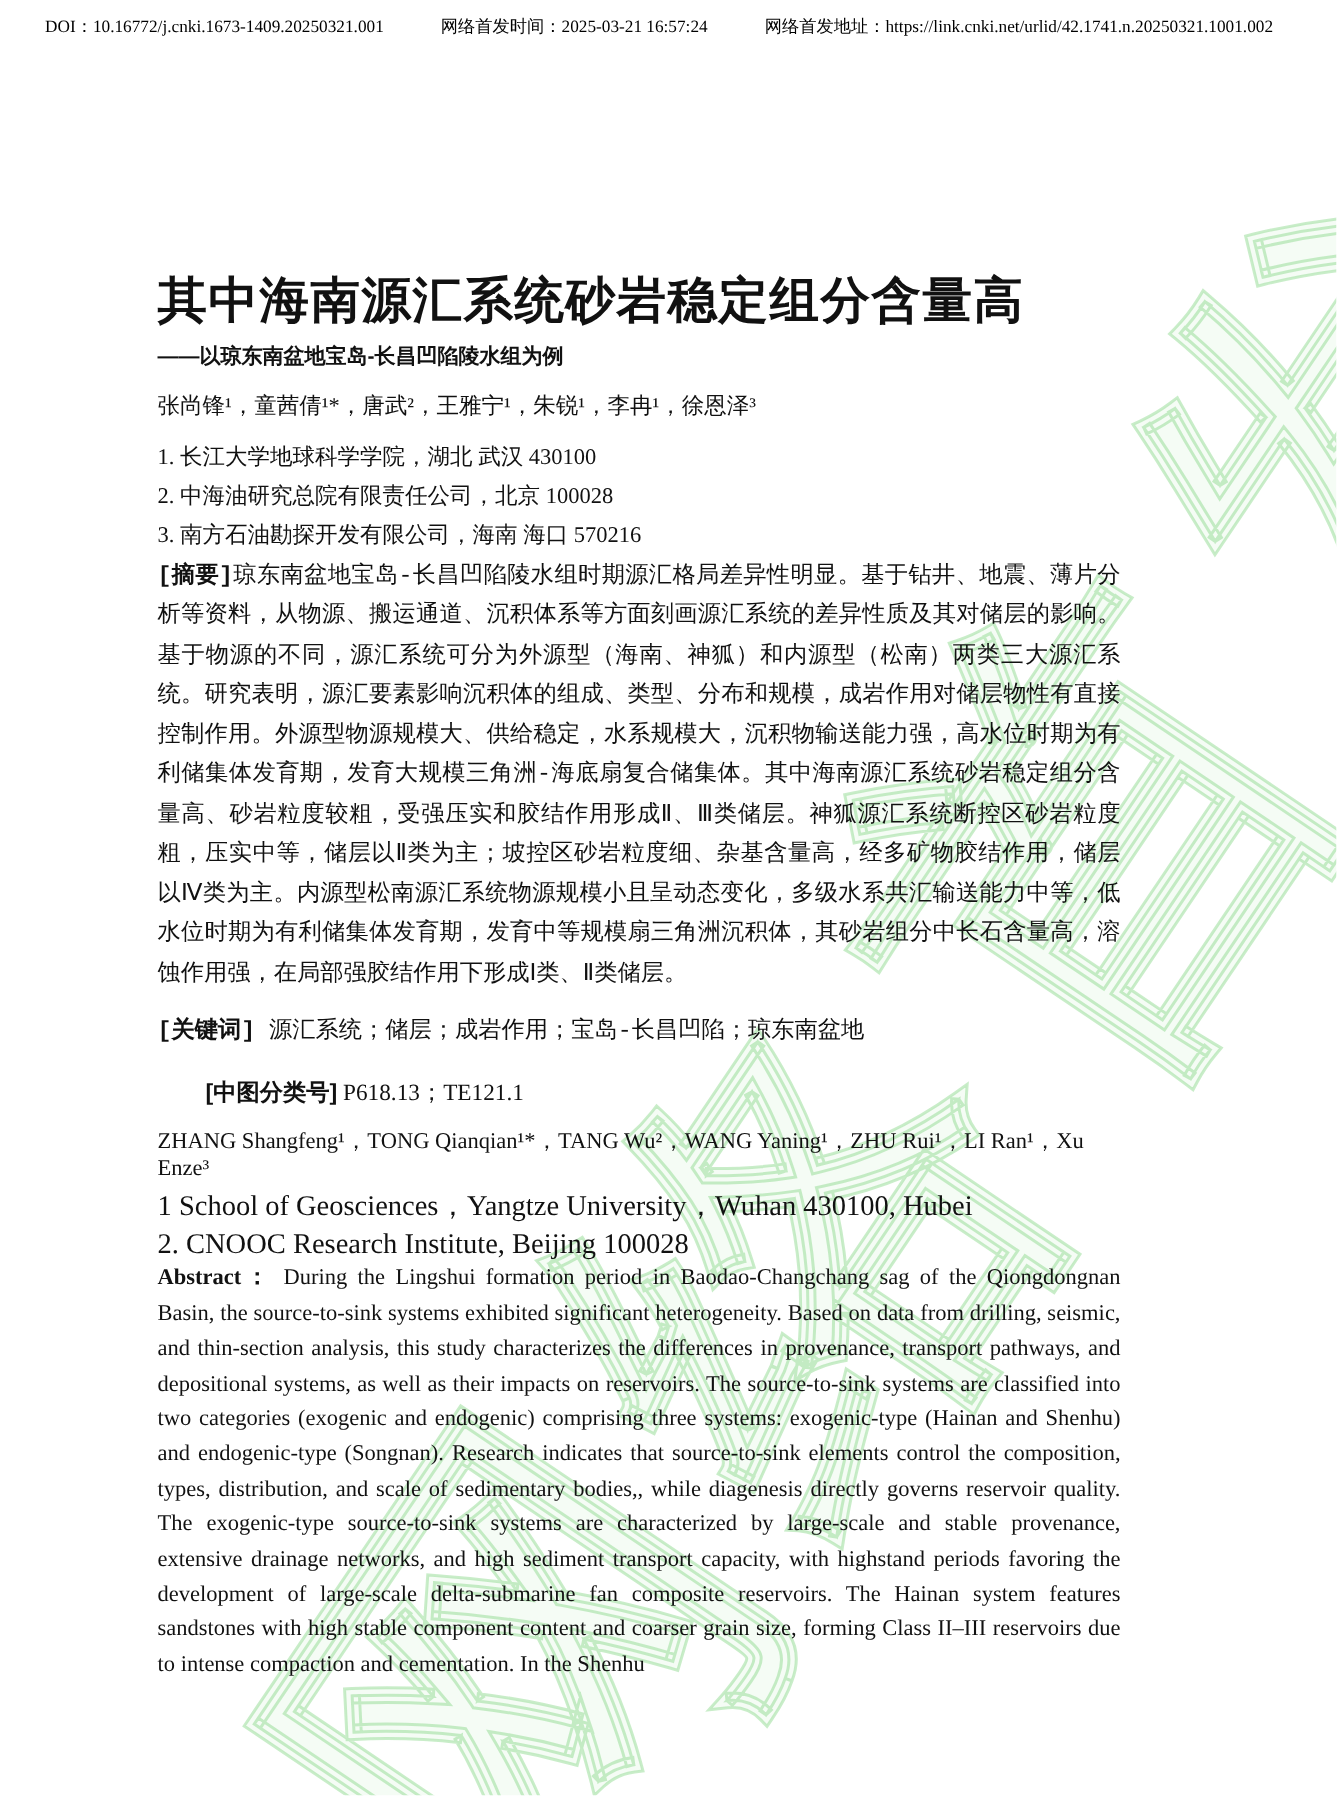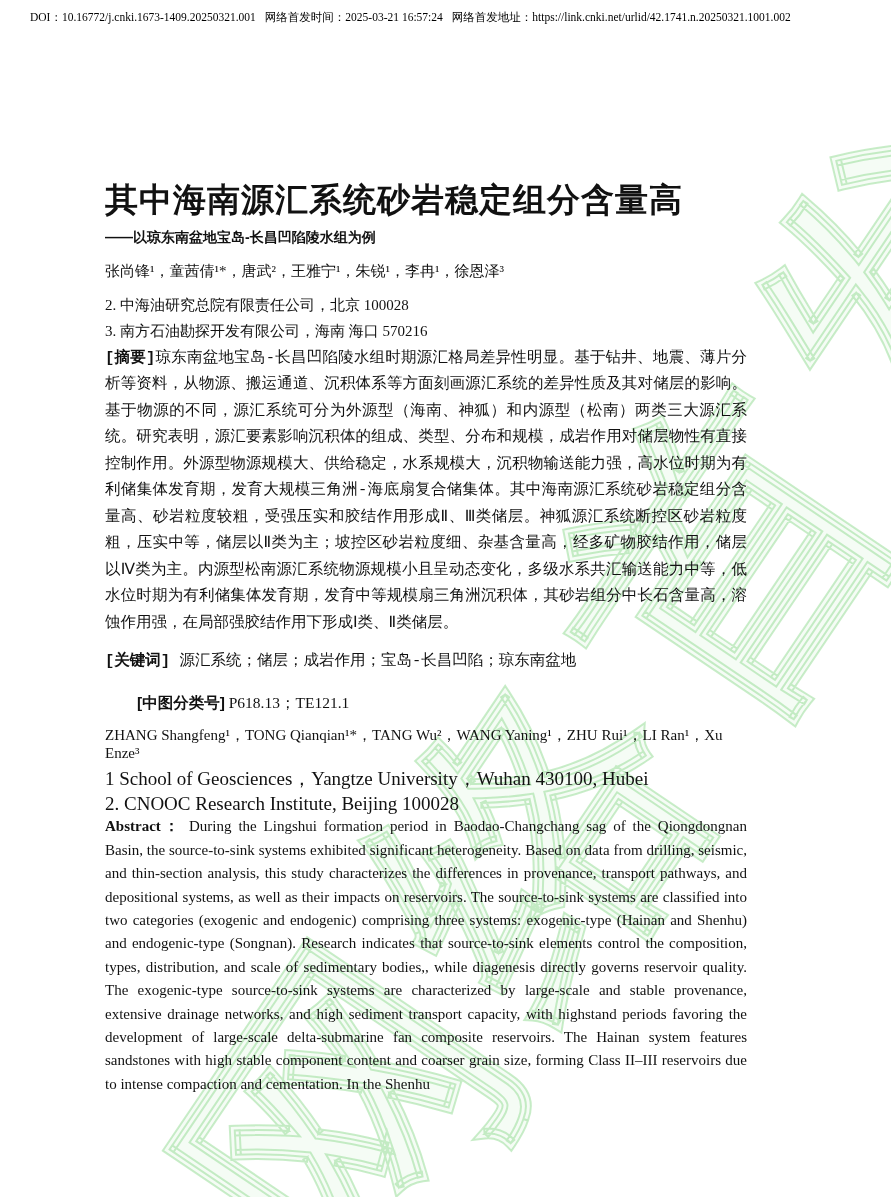--- a/index.html
+++ b/index.html
@@ -10,21 +10,21 @@
     background: #ffffff;
     overflow: hidden;
     font-family: "Liberation Serif", serif;
     color: #111111;
   }
   
   .top-header {
     position: absolute;
     top: 10px; left: 30px; right: 20px;
     display: flex;
-    gap: 9px;
+    gap: 38px;
     font-size: 11.5px;
     font-family: "Liberation Serif", serif;
     color: #000000;
     white-space: nowrap;
   }
   
   .watermark {
     position: absolute;
     left: -180px;
     top: 480px;
@@ -125,20 +125,21 @@
   </div>
 
   <div class="content">
 
     <h1 class="title-cn">其中海南源汇系统砂岩稳定组分含量高</h1>
 
     <div class="subtitle-cn">——以琼东南盆地宝岛-长昌凹陷陵水组为例</div>
 
     <div class="authors-cn">张尚锋¹，童茜倩¹*，唐武²，王雅宁¹，朱锐¹，李冉¹，徐恩泽³</div>
 
+    <div class="affil-cn">1. 长江大学地球科学学院，湖北 武汉 430100</div>
     <div class="affil-cn">2. 中海油研究总院有限责任公司，北京 100028</div>
     <div class="affil-cn">3. 南方石油勘探开发有限公司，海南 海口 570216</div>
 
     <p class="para-cn"><span class="lbl">[摘要]</span><span>琼东南盆地宝岛-长昌凹陷陵水组时期源汇格局差异性明显。基于钻井、地震、薄片分析等资料，从物源、搬运通道、沉积体系等方面刻画源汇系统的差异性质及其对储层的影响。基于物源的不同，源汇系统可分为外源型（海南、神狐）和内源型（松南）两类三大源汇系统。研究表明，源汇要素影响沉积体的组成、类型、分布和规模，成岩作用对储层物性有直接控制作用。外源型物源规模大、供给稳定，水系规模大，沉积物输送能力强，高水位时期为有利储集体发育期，发育大规模三角洲-海底扇复合储集体。其中海南源汇系统砂岩稳定组分含量高、砂岩粒度较粗，受强压实和胶结作用形成Ⅱ、Ⅲ类储层。神狐源汇系统断控区砂岩粒度粗，压实中等，储层以Ⅱ类为主；坡控区砂岩粒度细、杂基含量高，经多矿物胶结作用，储层以Ⅳ类为主。内源型松南源汇系统物源规模小且呈动态变化，多级水系共汇输送能力中等，低水位时期为有利储集体发育期，发育中等规模扇三角洲沉积体，其砂岩组分中长石含量高，溶蚀作用强，在局部强胶结作用下形成Ⅰ类、Ⅱ类储层。</span></p>
 
     <p class="para-cn kw-line"><span class="lbl">[关键词]</span><span> 源汇系统；储层；成岩作用；宝岛-长昌凹陷；琼东南盆地</span></p>
 
     <p class="para-cn clc-line"><span class="lbl">[中图分类号]</span><span> P618.13；TE121.1</span></p>
 
 

